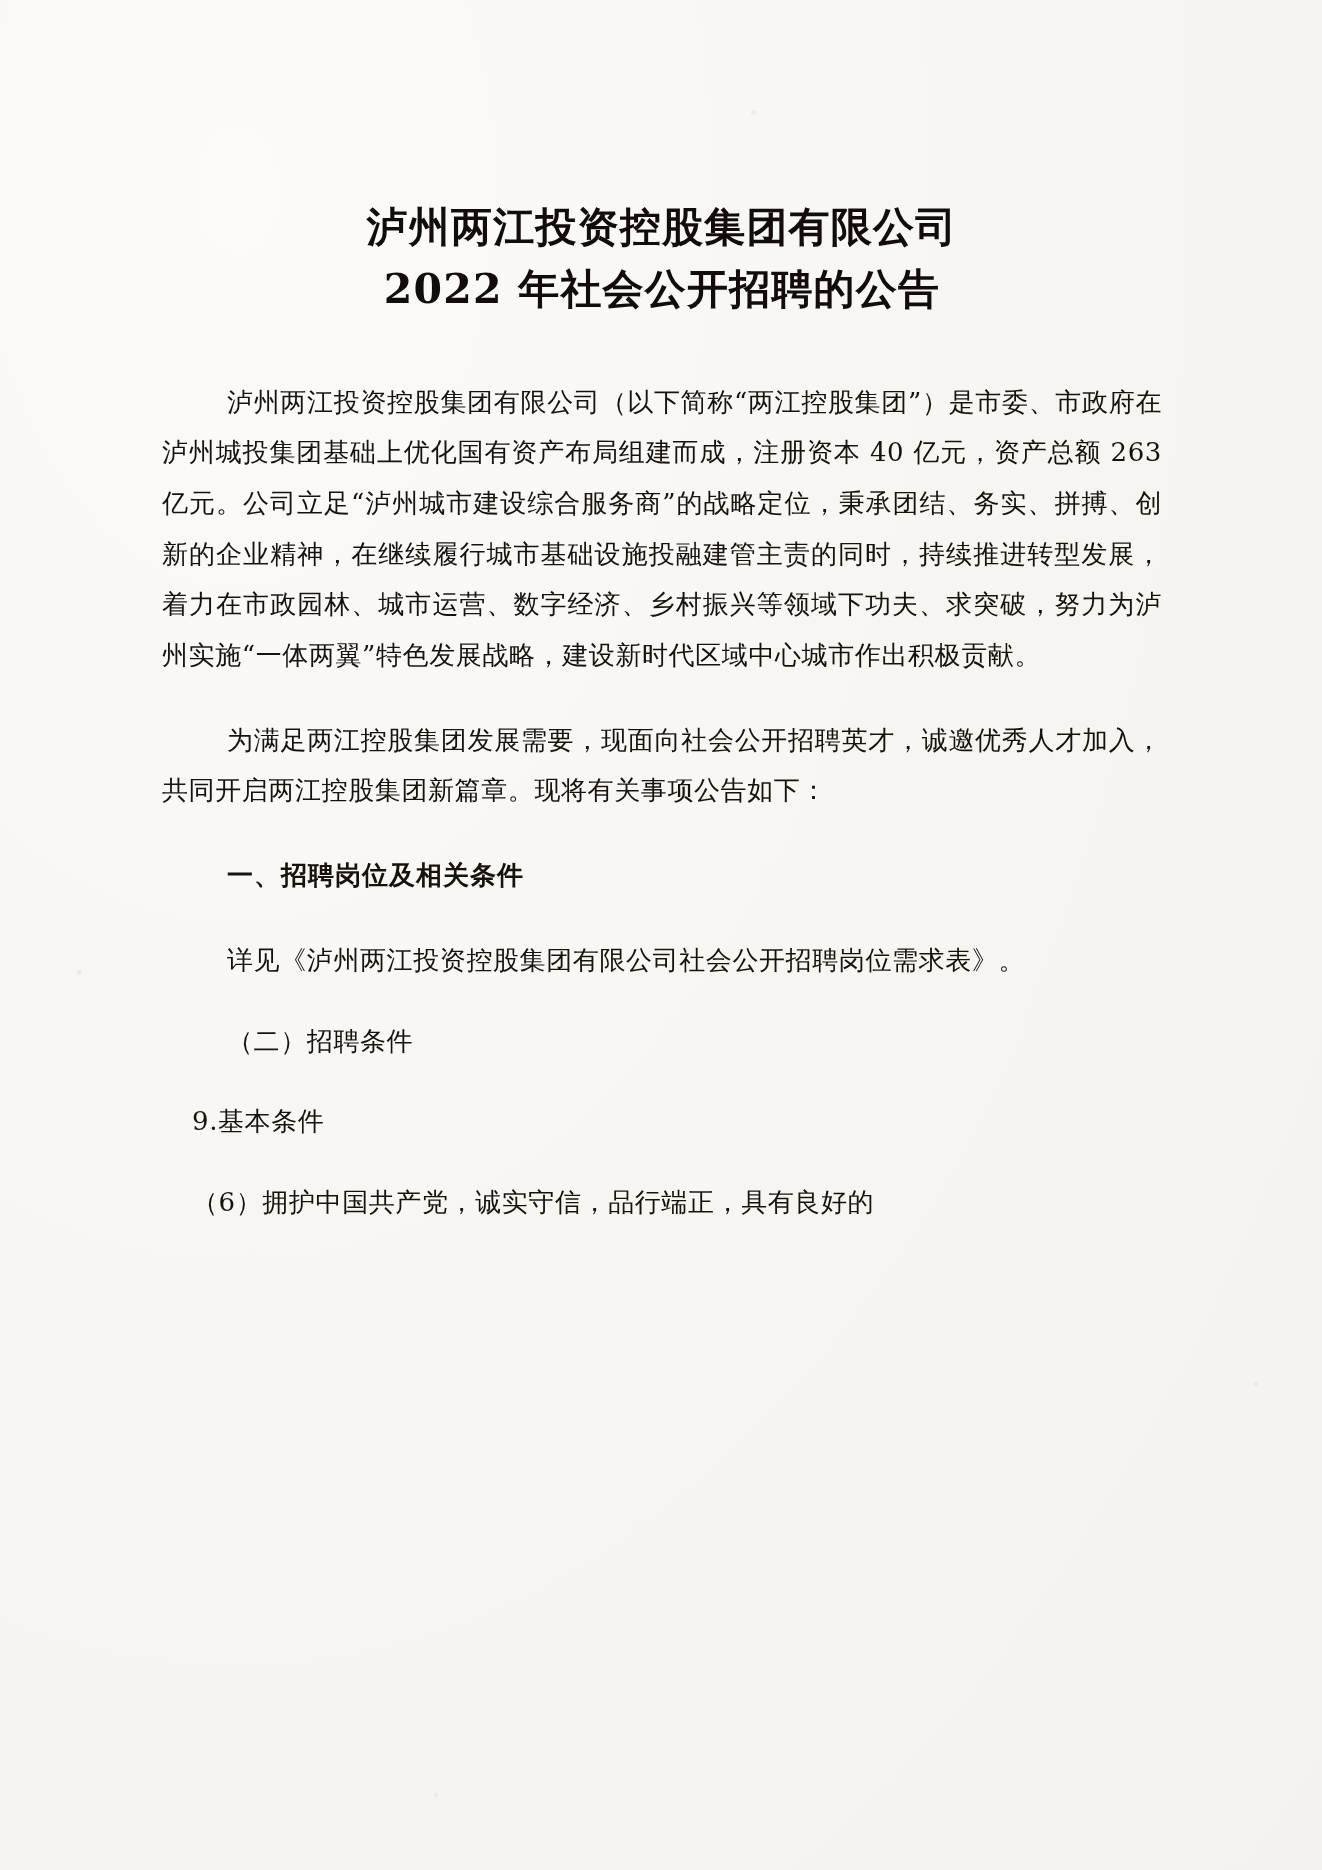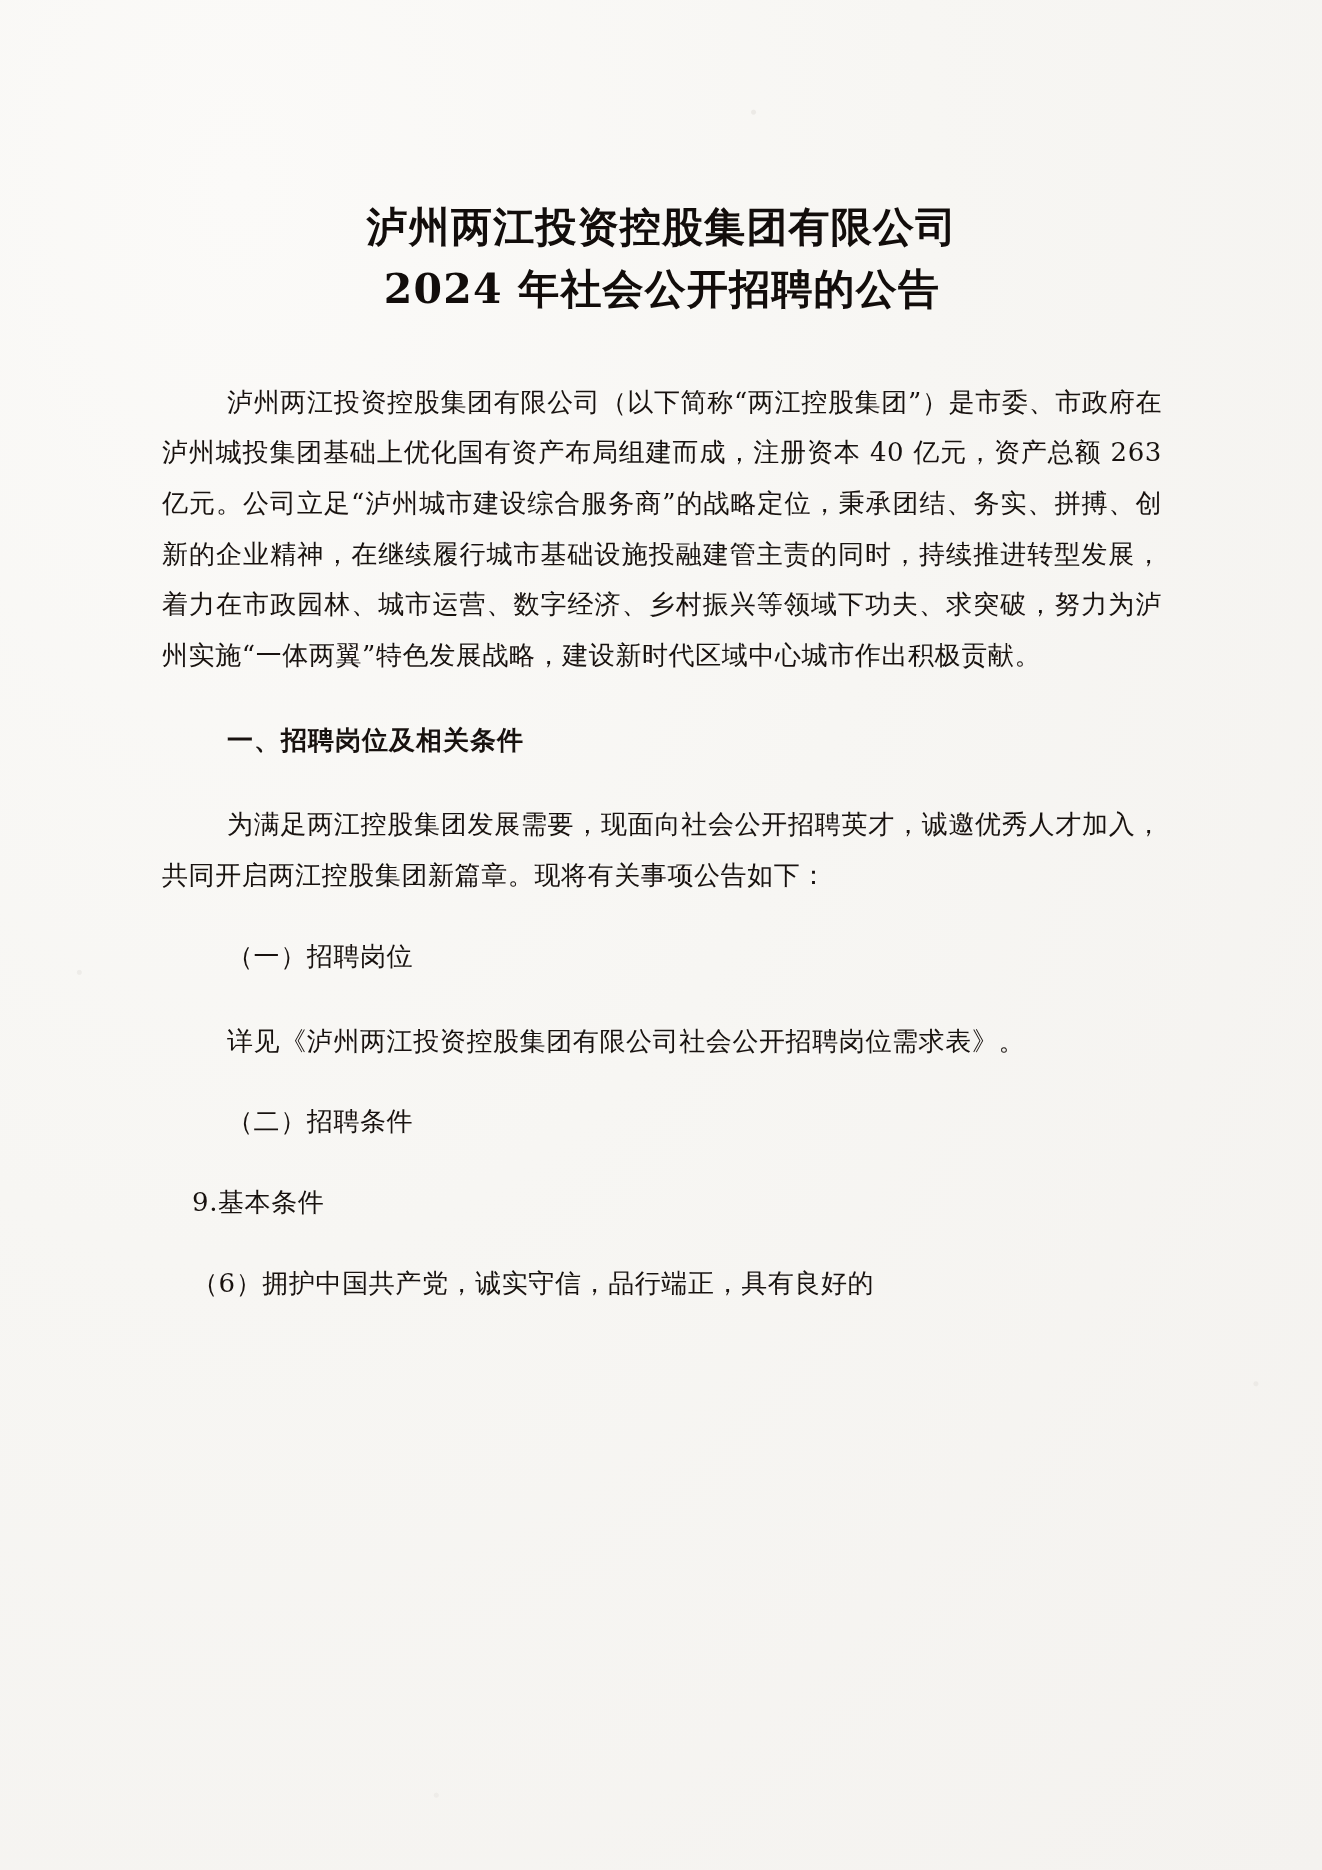--- a/index.html
+++ b/index.html
@@ -91,30 +91,29 @@
 </head>
 <body>
 
 <div class="page">
   <div class="scan-noise"></div>
 
   <div class="content">
 
     <h1 class="doc-title">
       <span class="title-line">泸州两江投资控股集团有限公司</span>
-      <span class="title-line">2024 年社会公开招聘的公告</span>
+      <span class="title-line">2022 年社会公开招聘的公告</span>
     </h1>
 
     <p class="body-text para first">泸州两江投资控股集团有限公司（以下简称“两江控股集团”）是市委、市政府在泸州城投集团基础上优化国有资产布局组建而成，注册资本 40 亿元，资产总额 263 亿元。公司立足“泸州城市建设综合服务商”的战略定位，秉承团结、务实、拼搏、创新的企业精神，在继续履行城市基础设施投融建管主责的同时，持续推进转型发展，着力在市政园林、城市运营、数字经济、乡村振兴等领域下功夫、求突破，努力为泸州实施“一体两翼”特色发展战略，建设新时代区域中心城市作出积极贡献。</p>
 
+    <p class="body-text para">为满足两江控股集团发展需要，现面向社会公开招聘英才，诚邀优秀人才加入，共同开启两江控股集团新篇章。现将有关事项公告如下：</p>
+
     <p class="body-text heading-1">一、招聘岗位及相关条件</p>
 
-    <p class="body-text para">为满足两江控股集团发展需要，现面向社会公开招聘英才，诚邀优秀人才加入，共同开启两江控股集团新篇章。现将有关事项公告如下：</p>
-
-    <p class="body-text sub-line">（一）招聘岗位</p>
 
     <p class="body-text para">详见《泸州两江投资控股集团有限公司社会公开招聘岗位需求表》。</p>
 
     <p class="body-text sub-line">（二）招聘条件</p>
 
     <p class="body-text plain-line">9.基本条件</p>
 
 
     <p class="body-text list-line">（6）拥护中国共产党，诚实守信，品行端正，具有良好的</p>
 

